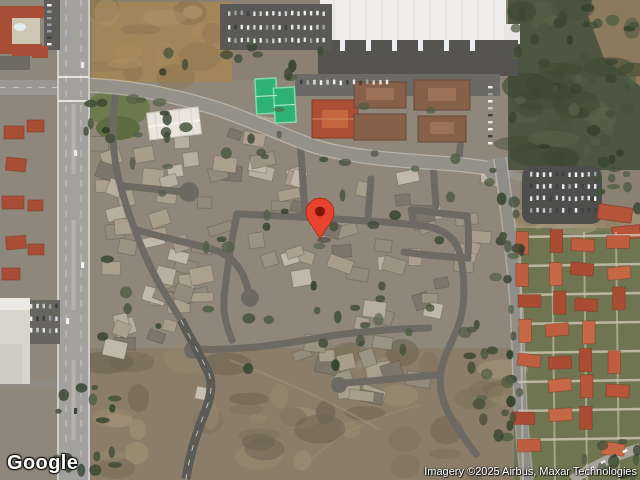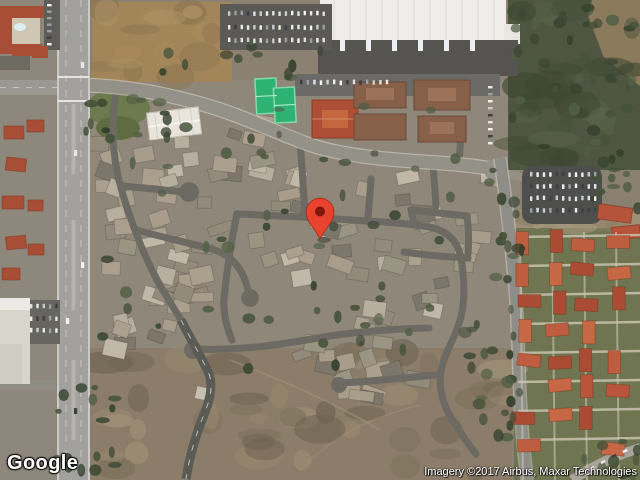--- a/index.html
+++ b/index.html
@@ -804,14 +804,14 @@
       </g>
 
     <g>
       <ellipse cx="324" cy="240" rx="7" ry="3" fill="rgba(0,0,0,0.3)"></ellipse>
       <path id="pin-head" d="M320 239 C 314.5 228 306 221.5 306 212 A 14 14 0 1 1 334 212 C 334 221.5 325.5 228 320 239 Z" fill="#e8432f" stroke="#9c2414" stroke-width="0.8"></path>
       <circle id="pin-hole" cx="320" cy="211.5" r="5" fill="#7e180c"></circle>
     </g>
   </svg>
 
   <div class="logo">Google</div>
-  <div class="attr">Imagery ©2017 Airbus, Maxar Technologies</div>
+  <div class="attr">Imagery ©2025 Airbus, Maxar Technologies</div>
 </div>
 
 </body></html>

